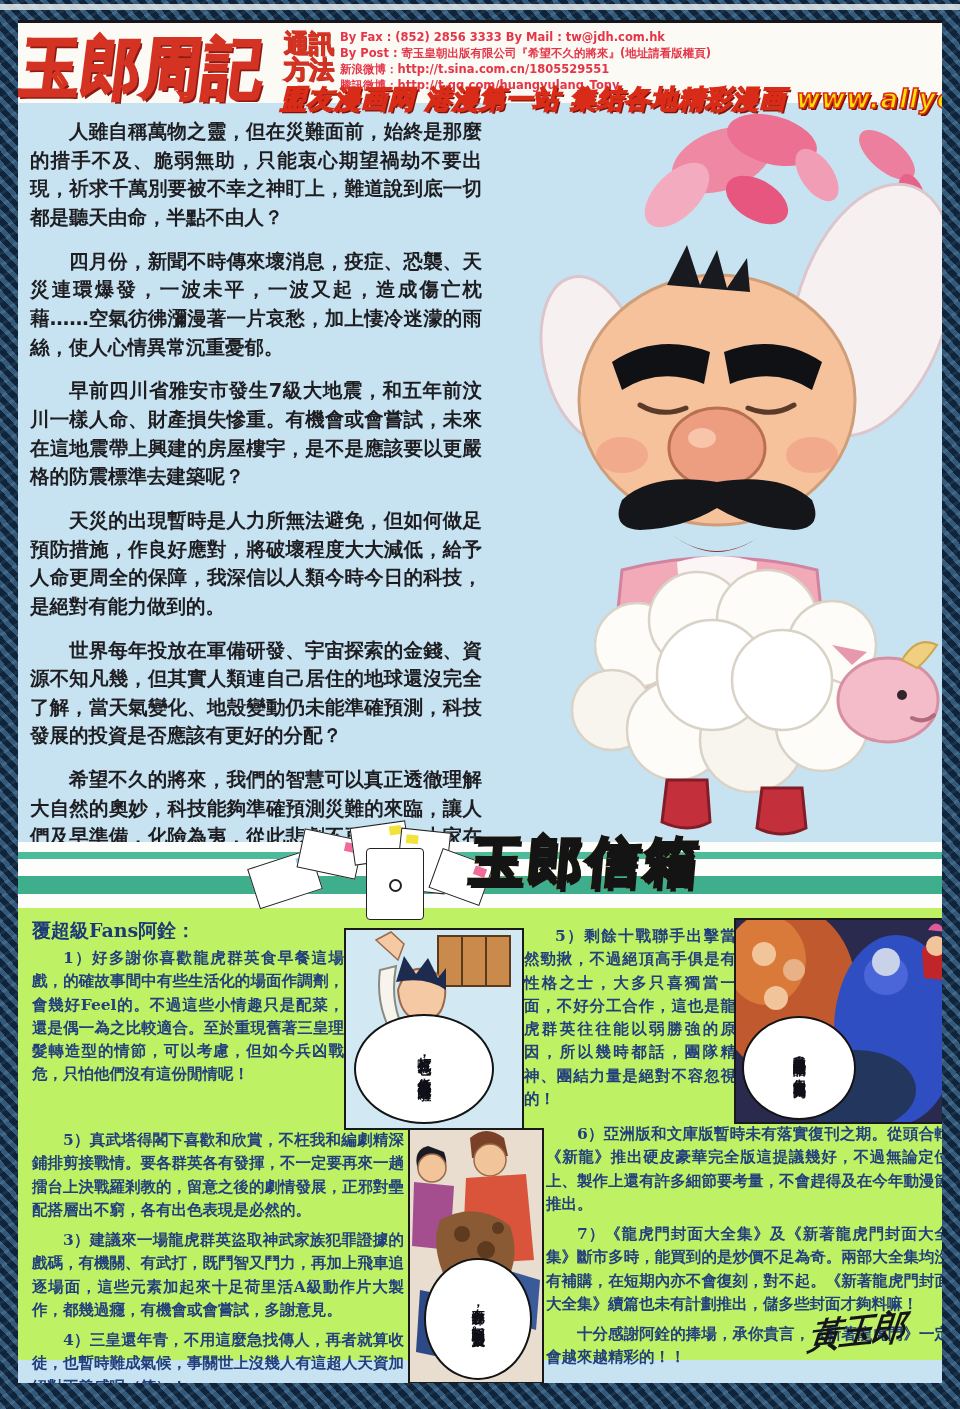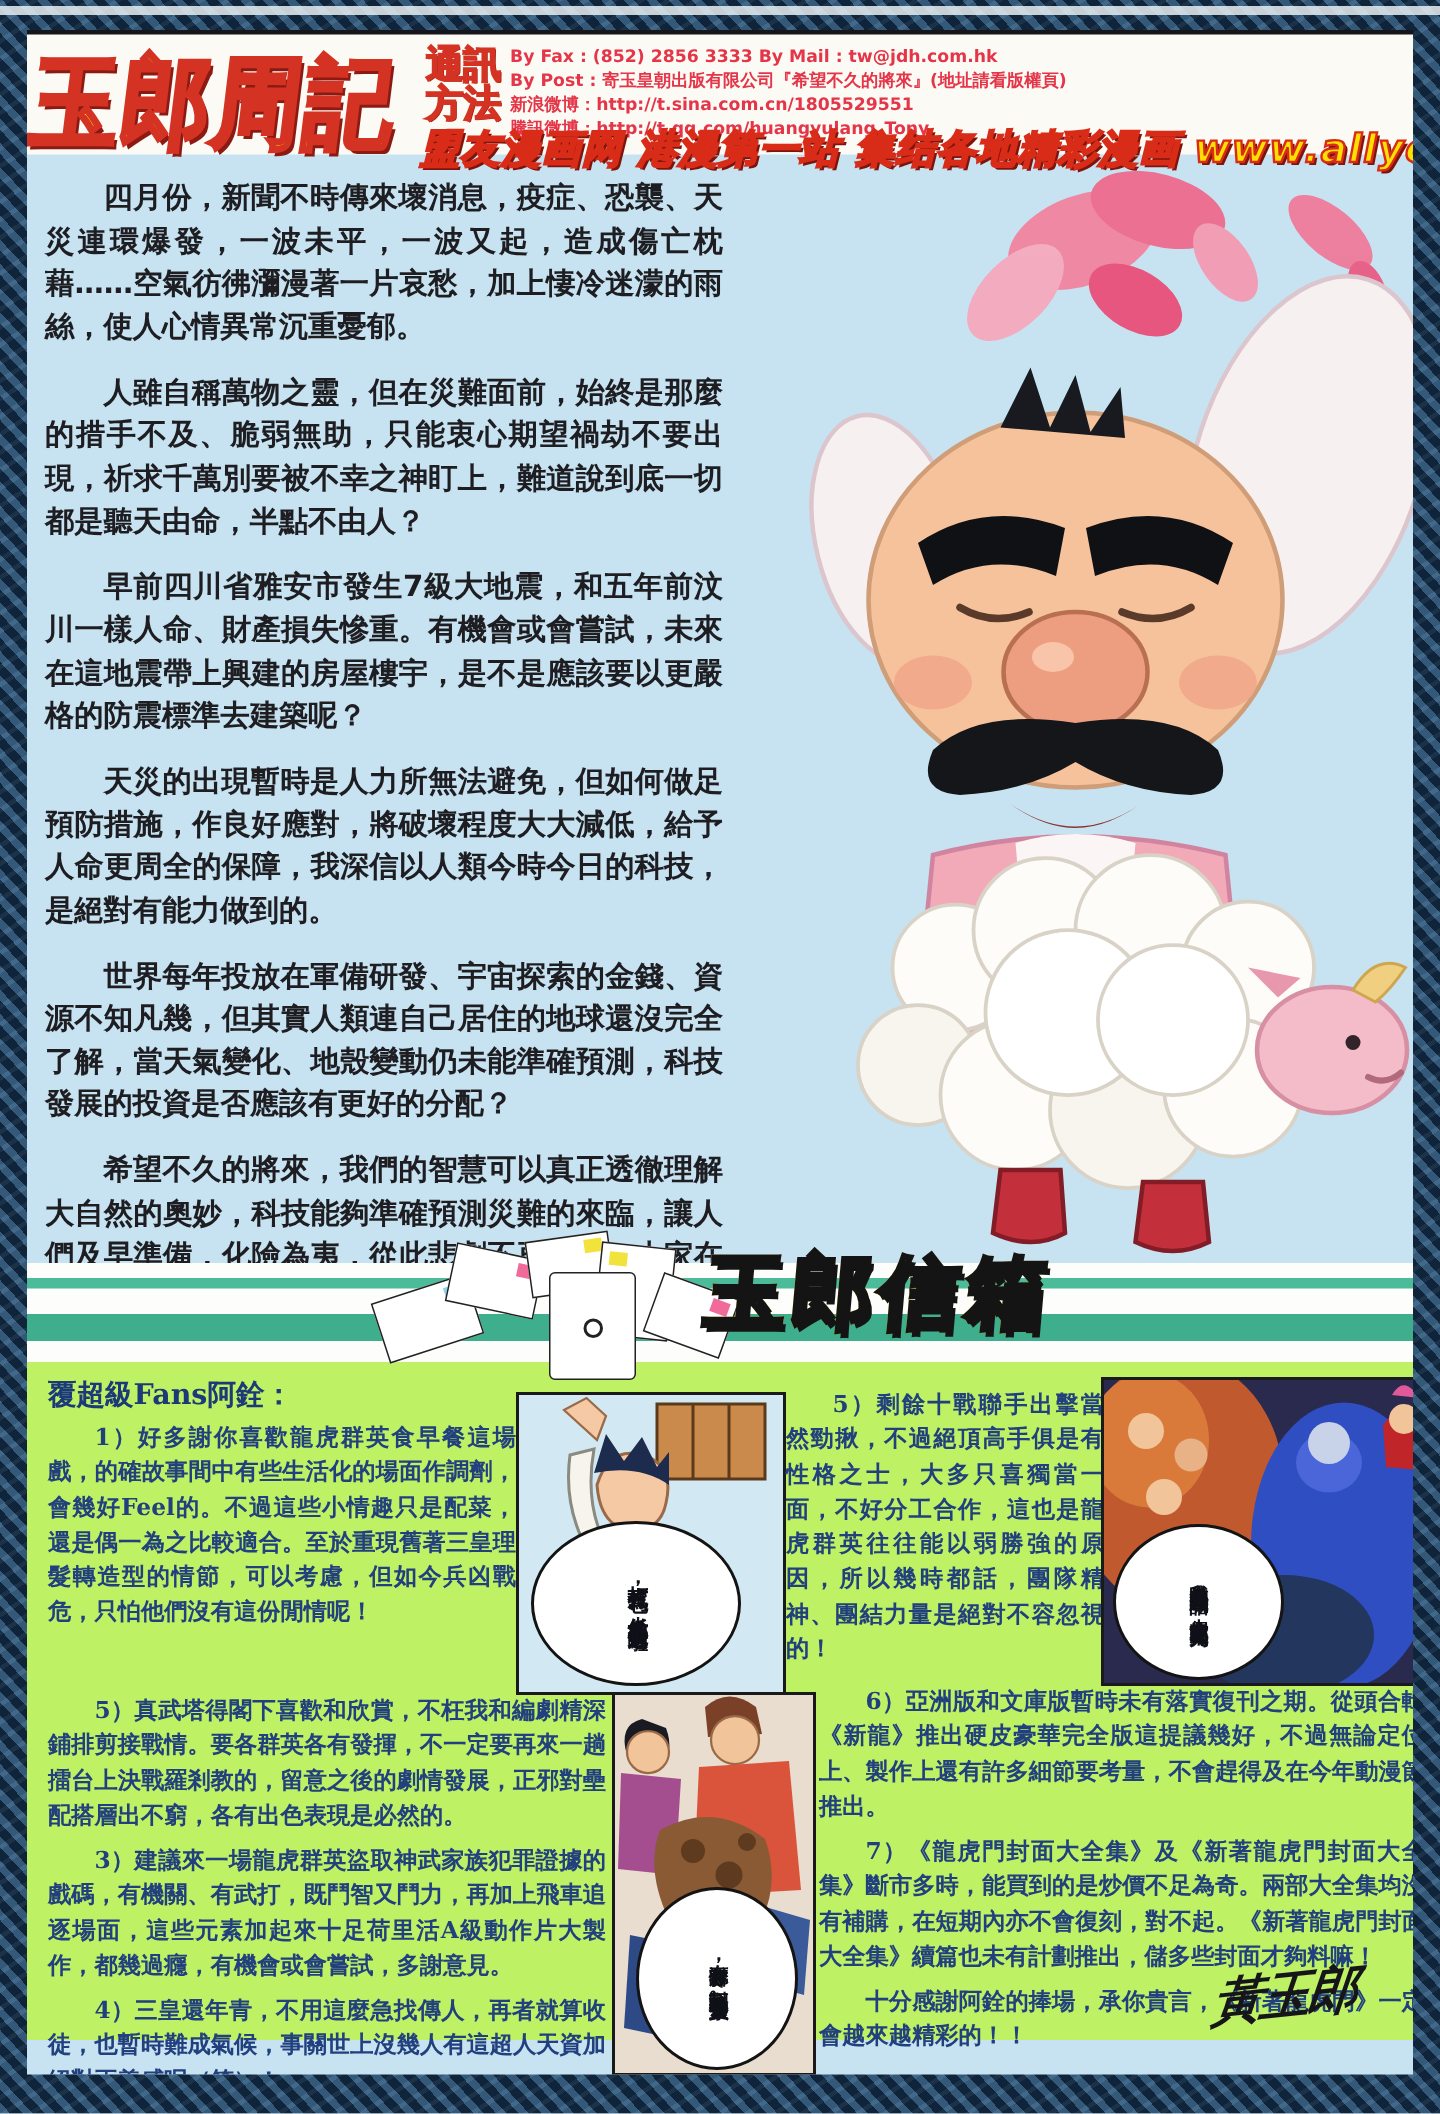--- a/index.html
+++ b/index.html
@@ -13,21 +13,21 @@
       radial-gradient(circle at 18% 12%, rgba(150,200,230,.35) 0 6px, transparent 7px);}
   .topstrip{position:absolute;left:0;top:4px;right:0;height:6px;background:#e8eef2;opacity:.85;}
   .page{position:absolute;left:18px;top:20px;width:924px;height:1363px;background:#c7e3f1;overflow:hidden;}
 
   
   .header{position:absolute;left:0;top:0;width:100%;height:80px;background:#fbfaf4;border-top:3px solid #15151a;}
   .big-title{position:absolute;left:8px;top:2px;font-size:59px;font-weight:900;letter-spacing:2px;
     color:#ffe10a;transform:skewX(-7deg) scaleY(1.12);transform-origin:left top;
     -webkit-text-stroke:2.5px #d43222;text-shadow:3px 3px 0 #8a1a12;white-space:nowrap;}
   .method{position:absolute;left:266px;top:8px;width:52px;line-height:1.05;font-size:25px;font-weight:900;
-    color:#ffd90a;-webkit-text-stroke:1.2px #d43222;text-shadow:1px 1px 0 #a02018;font-family:Liberation Serif, serif;}
+    color:#ffd90a;-webkit-text-stroke:1.2px #d43222;text-shadow:1px 1px 0 #a02018;}
   .contacts{position:absolute;left:322px;top:7px;width:590px;color:#e53548;font-size:11.5px;
     font-weight:700;line-height:1.38;white-space:nowrap;}
   .watermark{position:absolute;left:262px;top:62px;z-index:6;font-size:26px;font-weight:900;font-style:italic;
     color:#ffe000;-webkit-text-stroke:1.6px #d92c18;text-shadow:2px 2px 0 #7e150c;white-space:nowrap;letter-spacing:1px;}
 
   
   .main{position:absolute;left:0;top:80px;width:100%;height:742px;}
   .editorial{position:absolute;left:12px;top:18px;width:452px;color:#1e1e22;font-size:19.5px;
     line-height:1.47;text-align:justify;font-weight:600;}
   .editorial p{margin:0 0 15px 0;text-indent:2em;}
@@ -84,22 +84,22 @@
       <div>By Fax : (852) 2856 3333 By Mail : tw@jdh.com.hk</div>
       <div>By Post : 寄玉皇朝出版有限公司『希望不久的將來』(地址請看版權頁)</div>
       <div>新浪微博：http://t.sina.com.cn/1805529551</div>
       <div>騰訊微博：http://t.qq.com/huangyulang_Tony</div>
     </div>
   </div>
   <div class="watermark">盟友漫画网 港漫第一站 集结各地精彩漫画 www.allycomics.com</div>
 
   <div class="main">
     <div class="editorial">
+      <p>人雖自稱萬物之靈，但在災難面前，始終是那麼的措手不及、脆弱無助，只能衷心期望禍劫不要出現，祈求千萬別要被不幸之神盯上，難道說到底一切都是聽天由命，半點不由人？</p>
       <p>四月份，新聞不時傳來壞消息，疫症、恐襲、天災連環爆發，一波未平，一波又起，造成傷亡枕藉……空氣彷彿瀰漫著一片哀愁，加上悽冷迷濛的雨絲，使人心情異常沉重憂郁。</p>
-      <p>人雖自稱萬物之靈，但在災難面前，始終是那麼的措手不及、脆弱無助，只能衷心期望禍劫不要出現，祈求千萬別要被不幸之神盯上，難道說到底一切都是聽天由命，半點不由人？</p>
       <p>早前四川省雅安市發生7級大地震，和五年前汶川一樣人命、財產損失慘重。有機會或會嘗試，未來在這地震帶上興建的房屋樓宇，是不是應該要以更嚴格的防震標準去建築呢？</p>
       <p>天災的出現暫時是人力所無法避免，但如何做足預防措施，作良好應對，將破壞程度大大減低，給予人命更周全的保障，我深信以人類今時今日的科技，是絕對有能力做到的。</p>
       <p>世界每年投放在軍備研發、宇宙探索的金錢、資源不知凡幾，但其實人類連自己居住的地球還沒完全了解，當天氣變化、地殼變動仍未能準確預測，科技發展的投資是否應該有更好的分配？</p>
       <p>希望不久的將來，我們的智慧可以真正透徹理解大自然的奧妙，科技能夠準確預測災難的來臨，讓人們及早準備，化險為夷，從此悲劇不再上演，大家在風調雨順的人間樂土上安居樂業。</p>
     </div>
 
     <div class="art">
       <svg width="470" height="742" viewBox="0 0 470 742">
 
         <g opacity="0.95">

